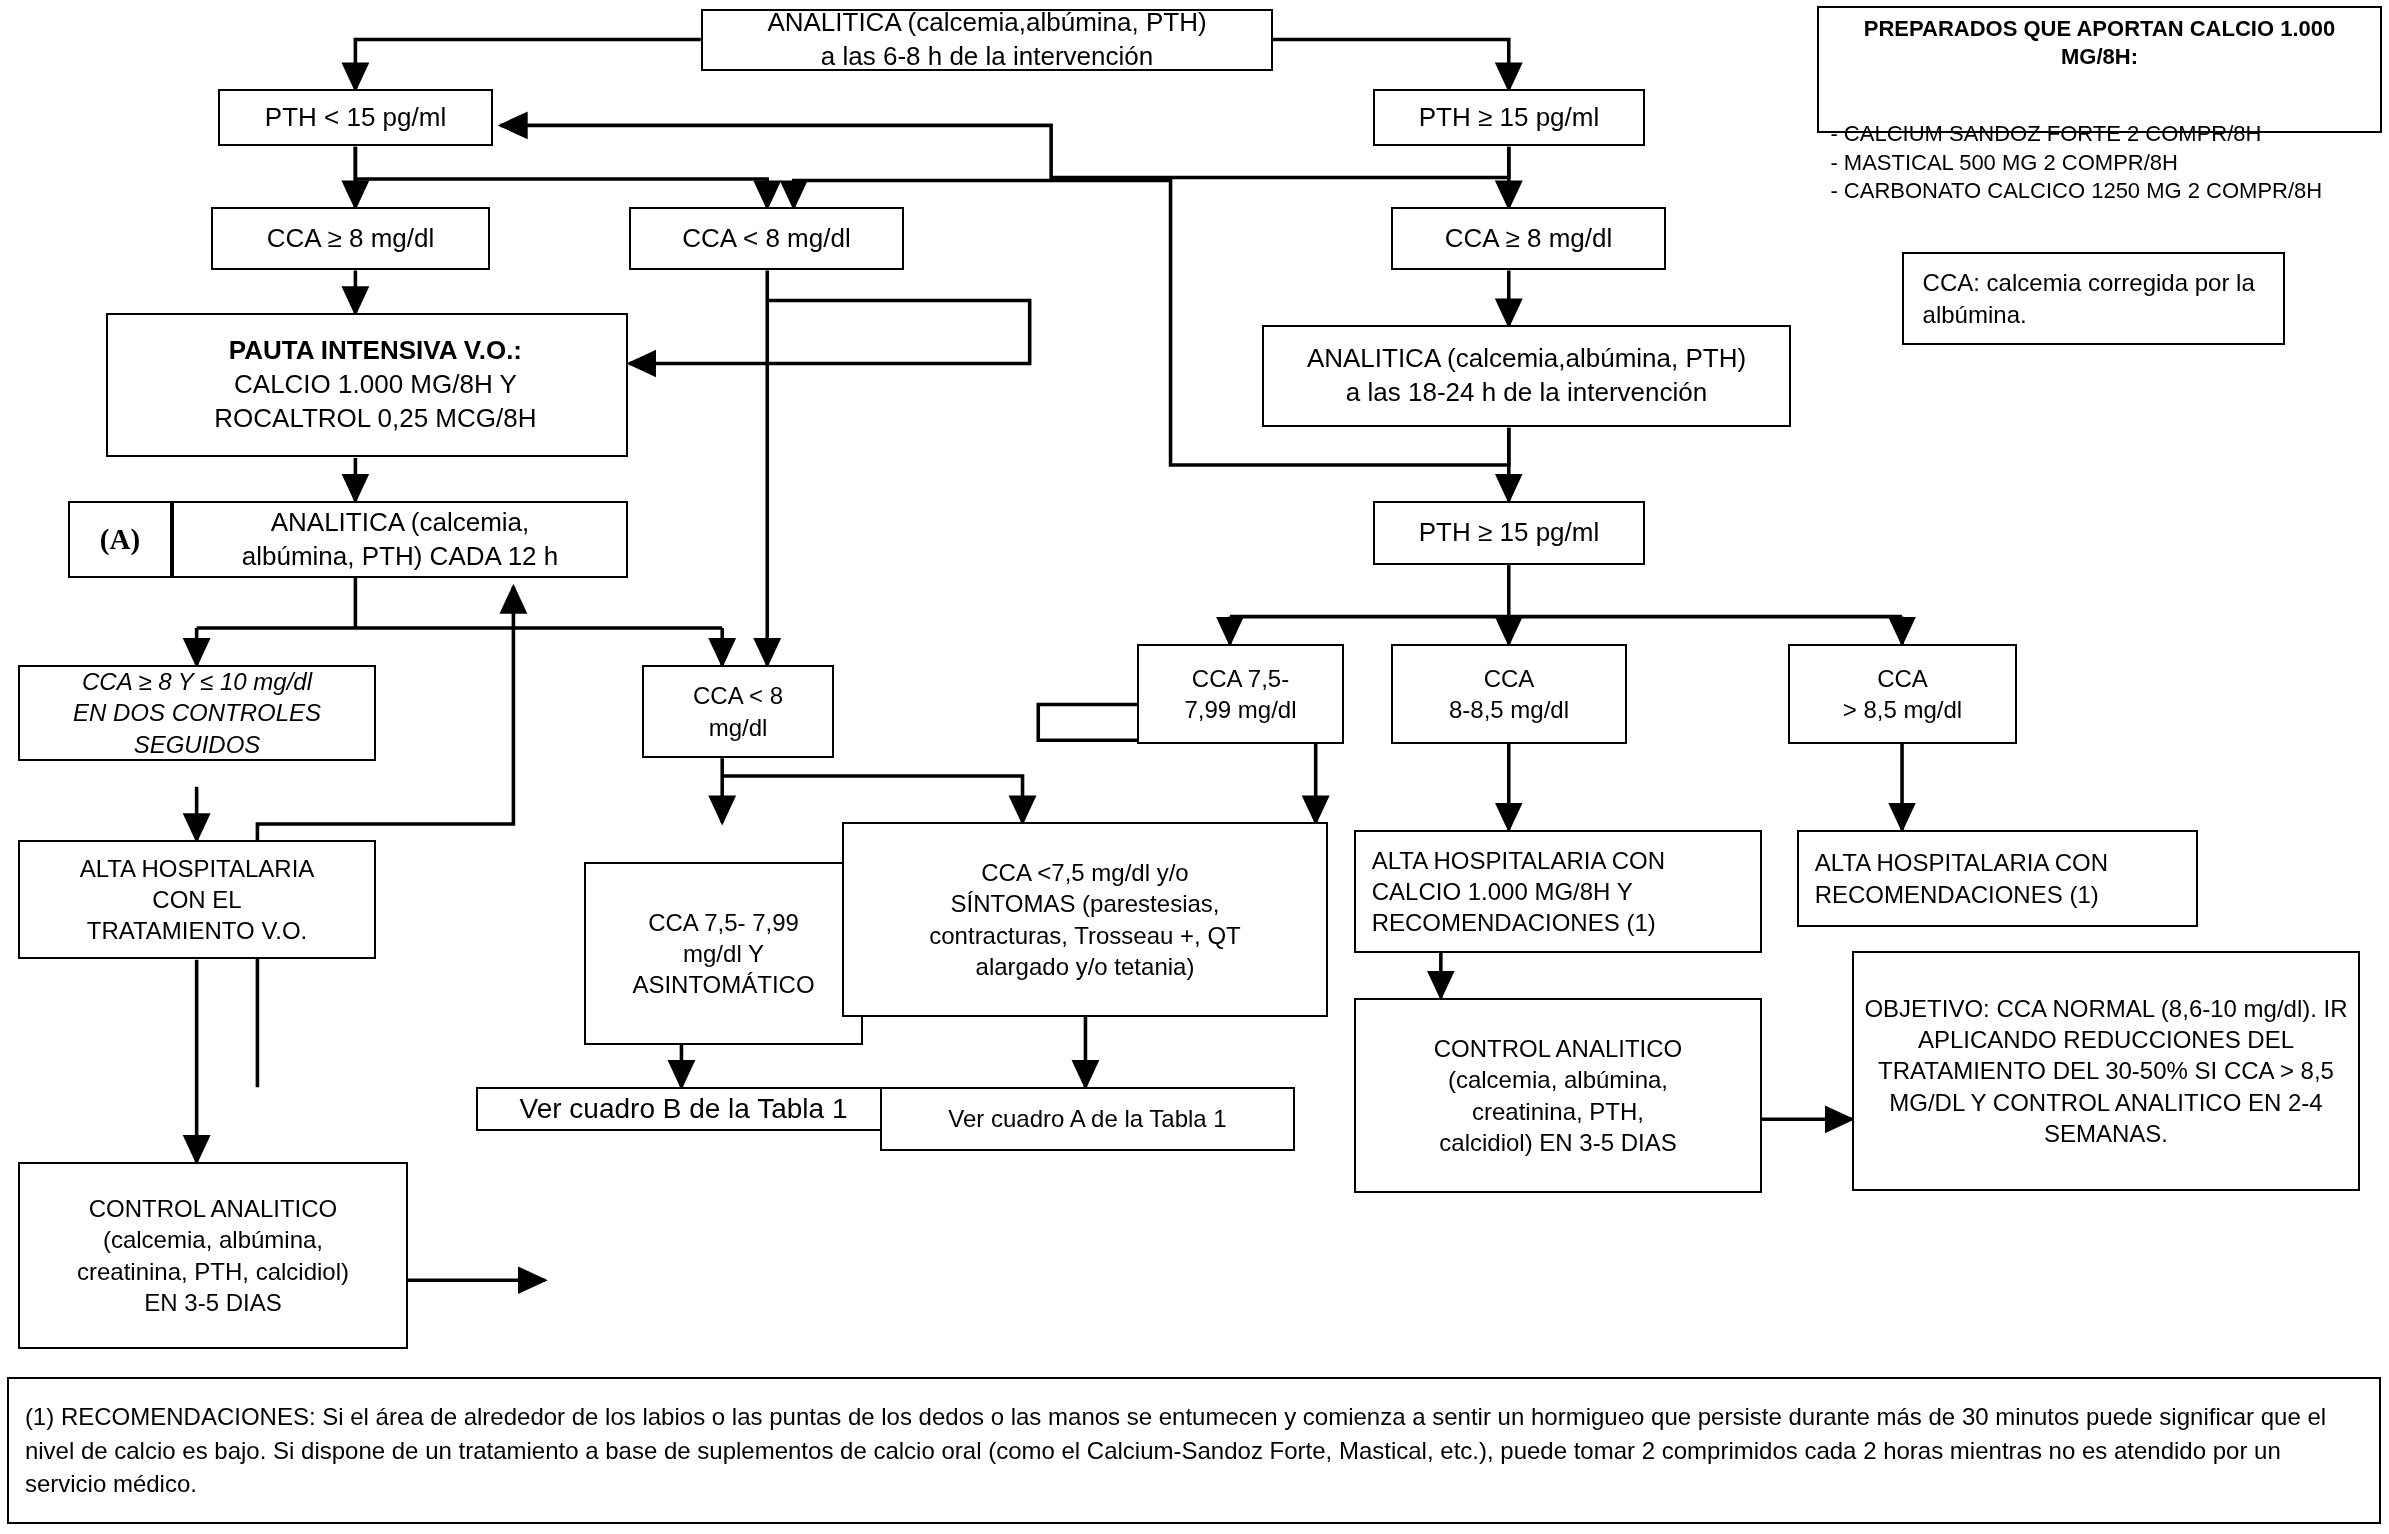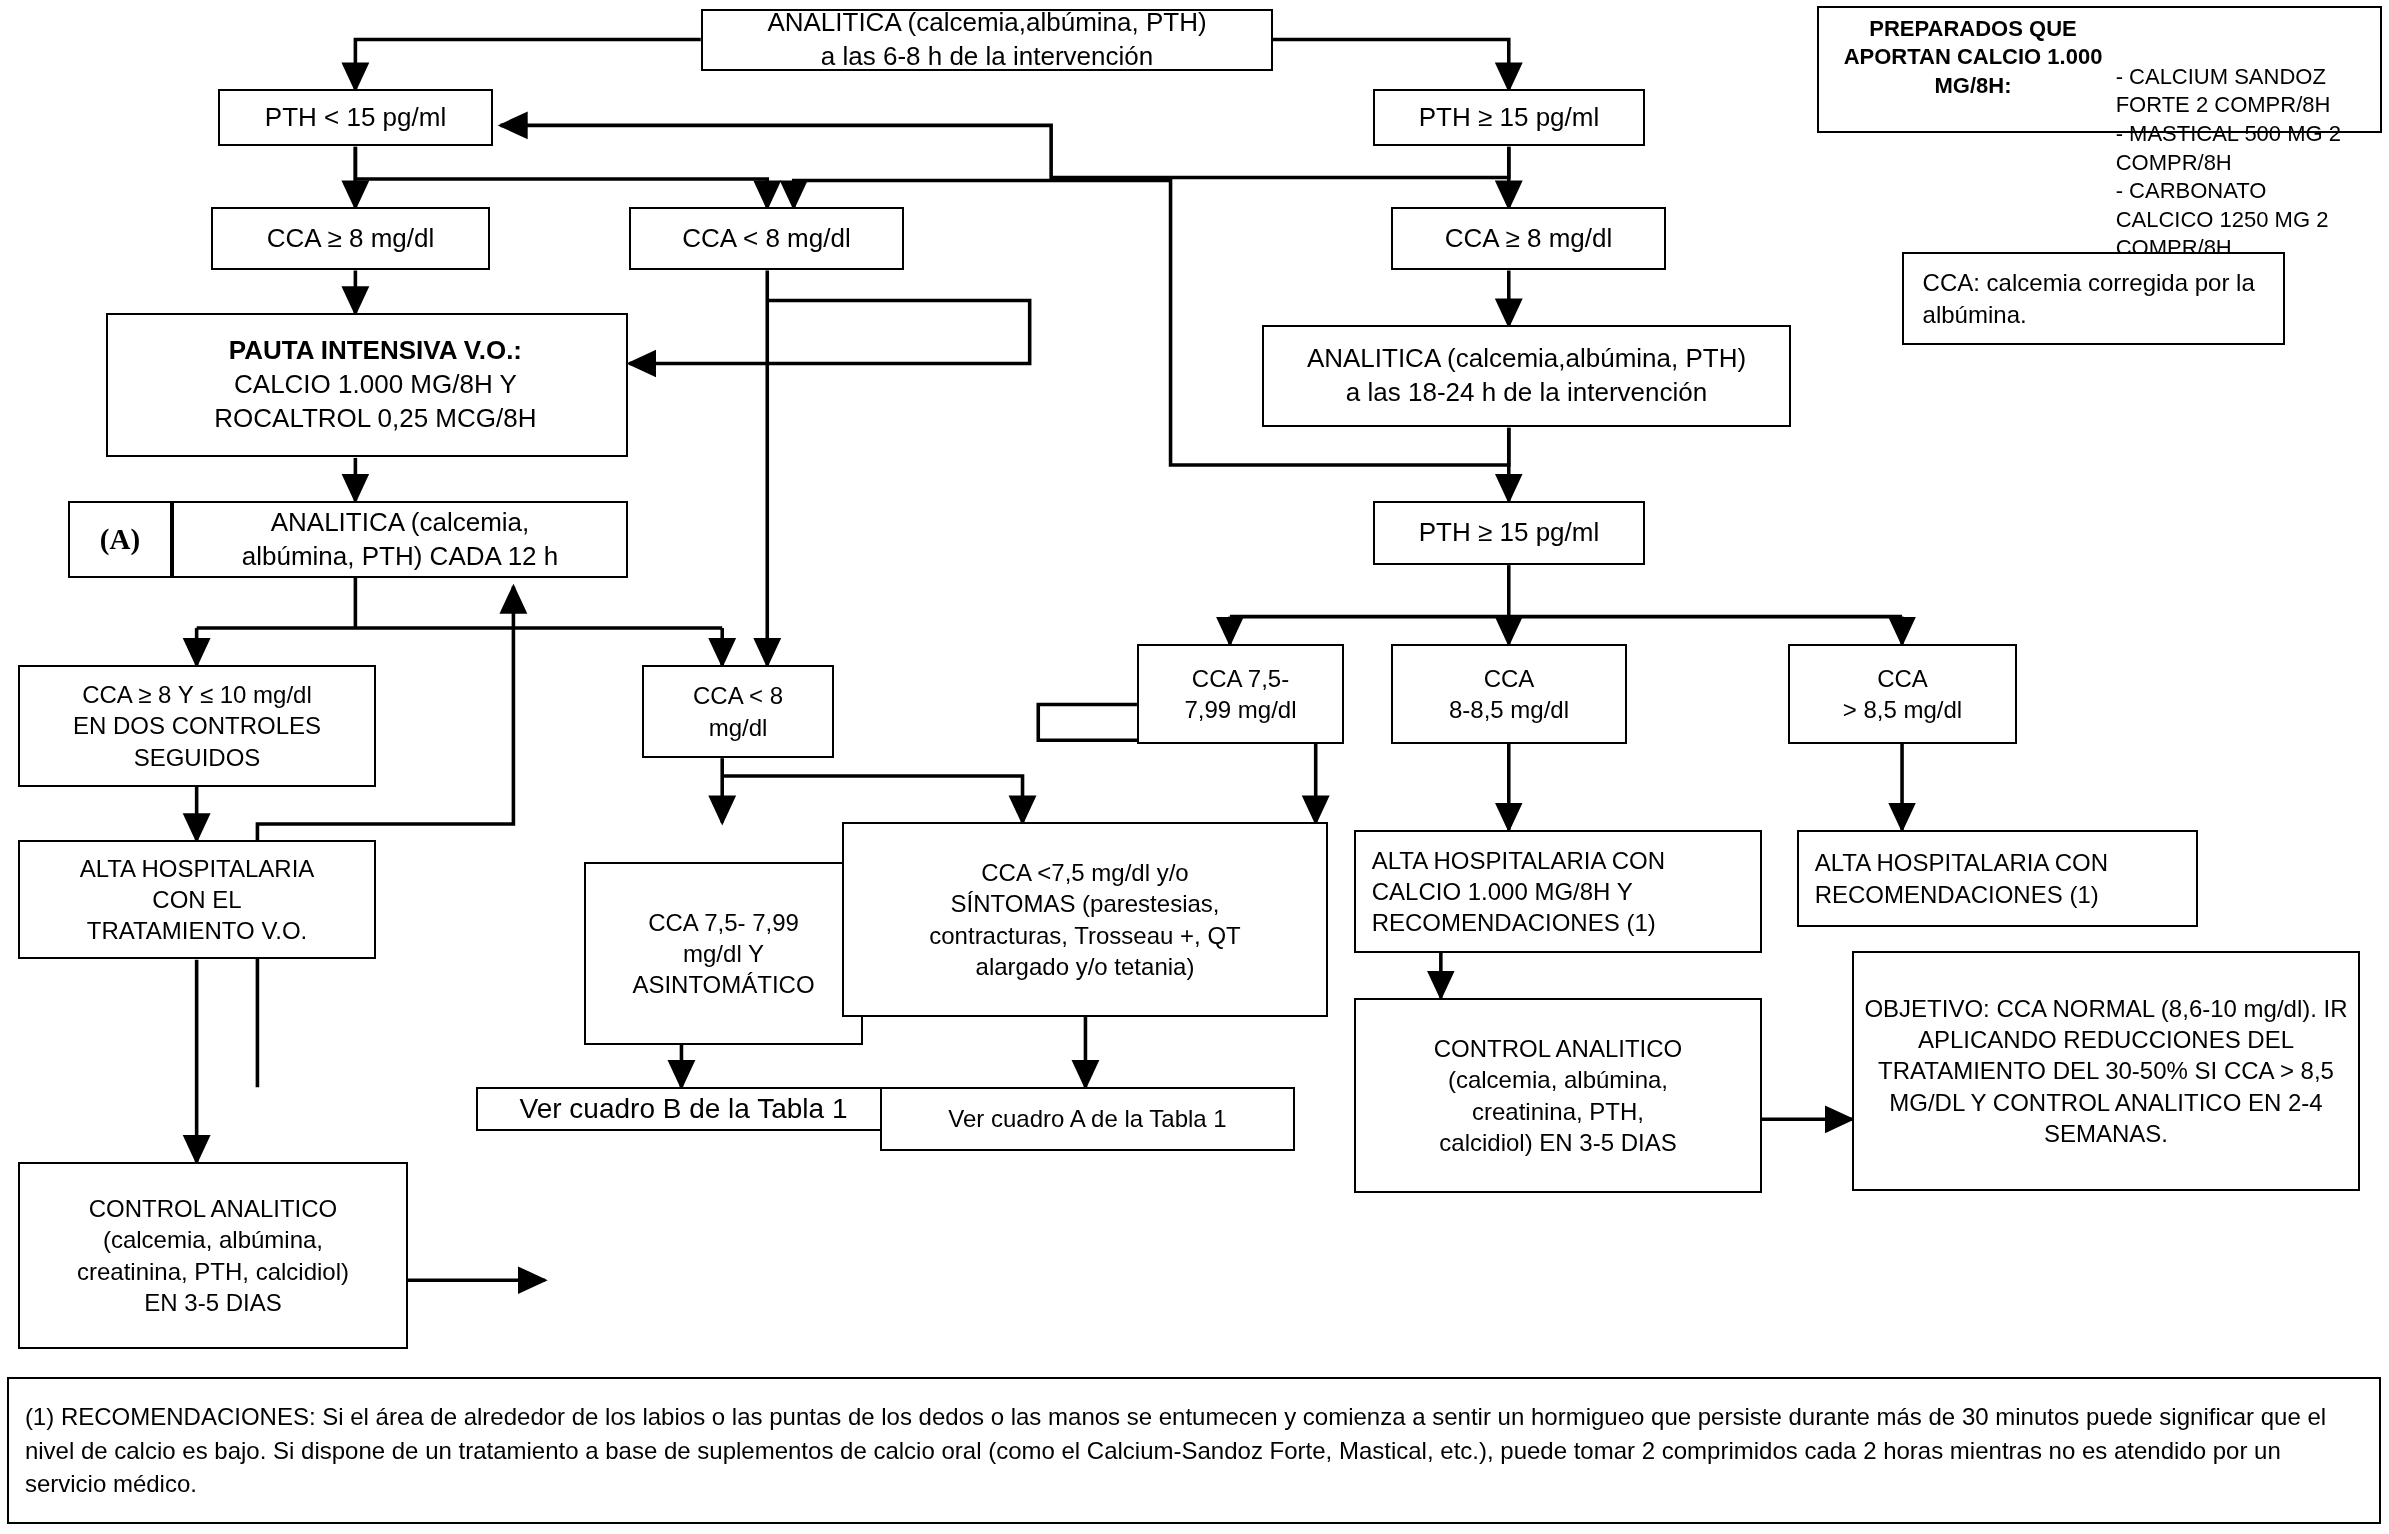--- a/index.html
+++ b/index.html
@@ -127,21 +127,21 @@
   <div class="box" style="left:1262px;top:325px;width:529px;height:102px;font-size:26px;">ANALITICA (calcemia,albúmina, PTH)
 a las 18-24 h de la intervención</div>
 
   <div class="box" style="left:68px;top:501px;width:104px;height:77px;font-size:29px;font-weight:bold;font-family:'Liberation Serif',serif;">(A)</div>
 
   <div class="box" style="left:172px;top:501px;width:456px;height:77px;font-size:26px;">ANALITICA (calcemia,
 albúmina, PTH) CADA 12 h</div>
 
   <div class="box" style="left:1373px;top:501px;width:272px;height:64px;font-size:26px;">PTH ≥ 15 pg/ml</div>
 
-  <div class="box" style="left:18px;top:665px;width:358px;height:122px;font-size:24px;">CCA ≥ 8 Y ≤ 10 mg/dl
+  <div class="box" style="left:18px;top:665px;width:358px;height:96px;font-size:24px;font-style:italic;">CCA ≥ 8 Y ≤ 10 mg/dl
 EN DOS CONTROLES
 SEGUIDOS</div>
 
   <div class="box" style="left:642px;top:665px;width:192px;height:93px;font-size:24px;">CCA &lt; 8
 mg/dl</div>
 
   <div class="box" style="left:1137px;top:644px;width:207px;height:100px;font-size:24px;">CCA  7,5-
 7,99 mg/dl</div>
 
   <div class="box" style="left:1391px;top:644px;width:236px;height:100px;font-size:24px;">CCA
@@ -180,21 +180,21 @@
 calcidiol) EN 3-5 DIAS</div>
 
   <div class="box" style="left:1852px;top:951px;width:508px;height:240px;font-size:24px;">OBJETIVO: CCA NORMAL (8,6-10 mg/dl). IR APLICANDO REDUCCIONES DEL TRATAMIENTO DEL 30-50% SI CCA &gt; 8,5 MG/DL Y CONTROL ANALITICO EN 2-4 SEMANAS.</div>
 
   <div class="box" style="left:18px;top:1162px;width:390px;height:187px;font-size:24px;">CONTROL ANALITICO
 (calcemia, albúmina,
 creatinina, PTH, calcidiol)
 EN 3-5 DIAS</div>
 
 
-  <div class="box" style="left:1817px;top:5.7px;width:565px;height:127px;font-size:22px;flex-direction:row;align-items:stretch;justify-content:flex-start;padding:7.2px 11.4px;">
+  <div class="box" style="left:1817px;top:5.7px;width:565px;height:127px;font-size:22px;flex-direction:column;align-items:stretch;justify-content:flex-start;padding:7.2px 11.4px;">
     <span class="legend-title">PREPARADOS QUE APORTAN CALCIO 1.000 MG/8H:</span>
     <span class="legend-body" style="white-space:pre-line;margin-top:48px;">- CALCIUM SANDOZ FORTE 2 COMPR/8H
 - MASTICAL 500 MG 2 COMPR/8H
 - CARBONATO CALCICO 1250 MG 2 COMPR/8H</span>
   </div>
 
   <div class="box left-align" style="left:1902px;top:252px;width:383px;height:93px;font-size:24px;padding-left:18.6px;">CCA: calcemia corregida por la albúmina.</div>
 
   <div class="box left-align" style="left:7.2px;top:1377px;width:2374px;height:147px;font-size:24px;align-items:center;padding:7.2px 15.7px;white-space:normal;line-height:1.40;">(1) RECOMENDACIONES: Si el área de alrededor de los labios o las puntas de los dedos o las manos se entumecen y comienza a sentir un hormigueo que persiste durante más de 30 minutos puede significar que el nivel de calcio es bajo. Si dispone de un tratamiento a base de suplementos de calcio oral (como el Calcium-Sandoz Forte, Mastical, etc.), puede tomar 2 comprimidos cada 2 horas mientras no es atendido por un servicio médico.</div>
 

